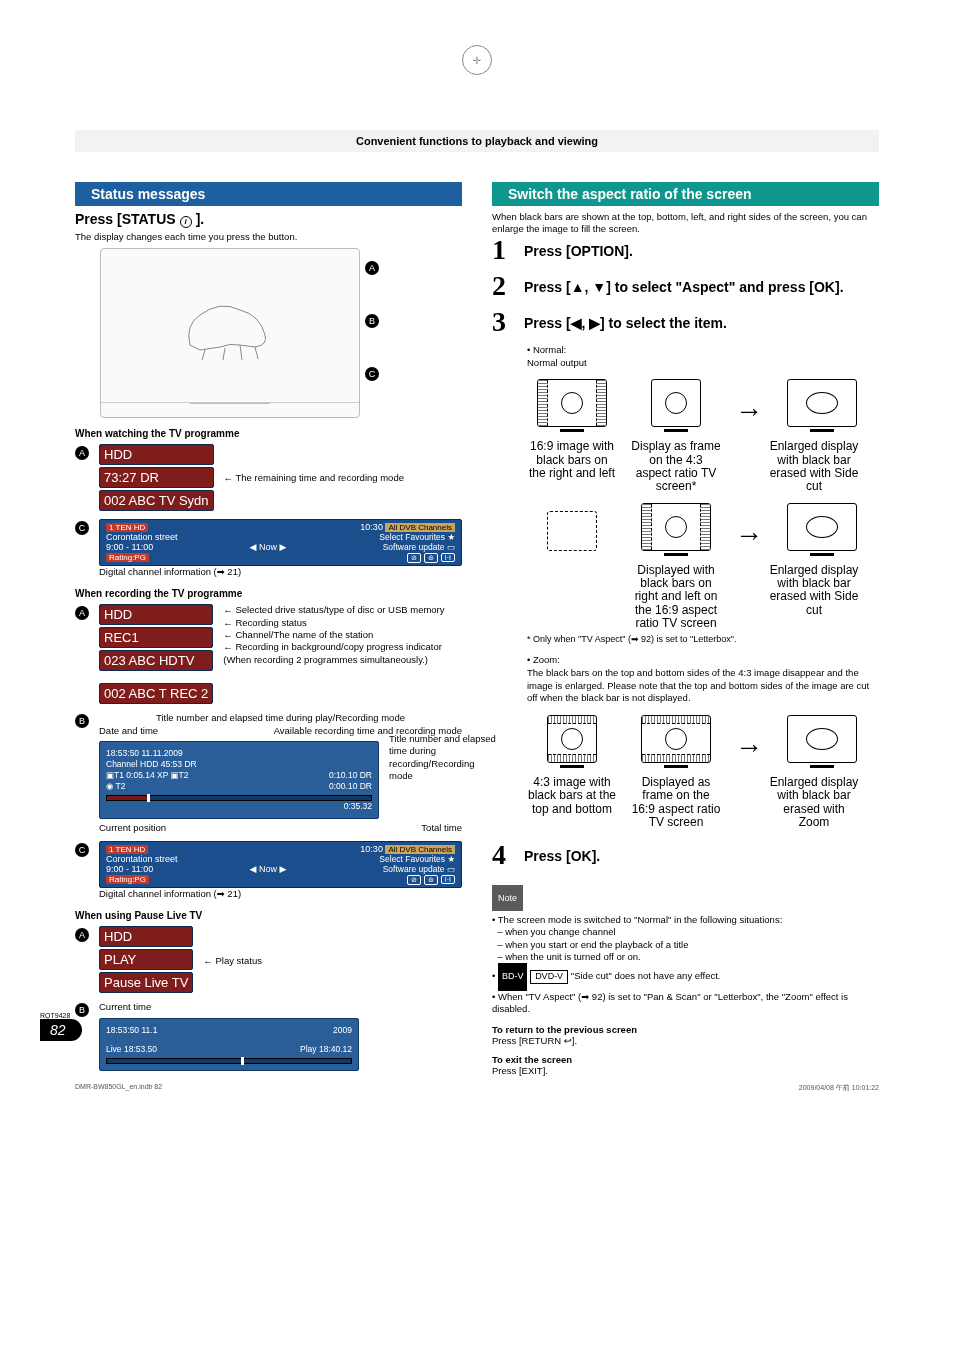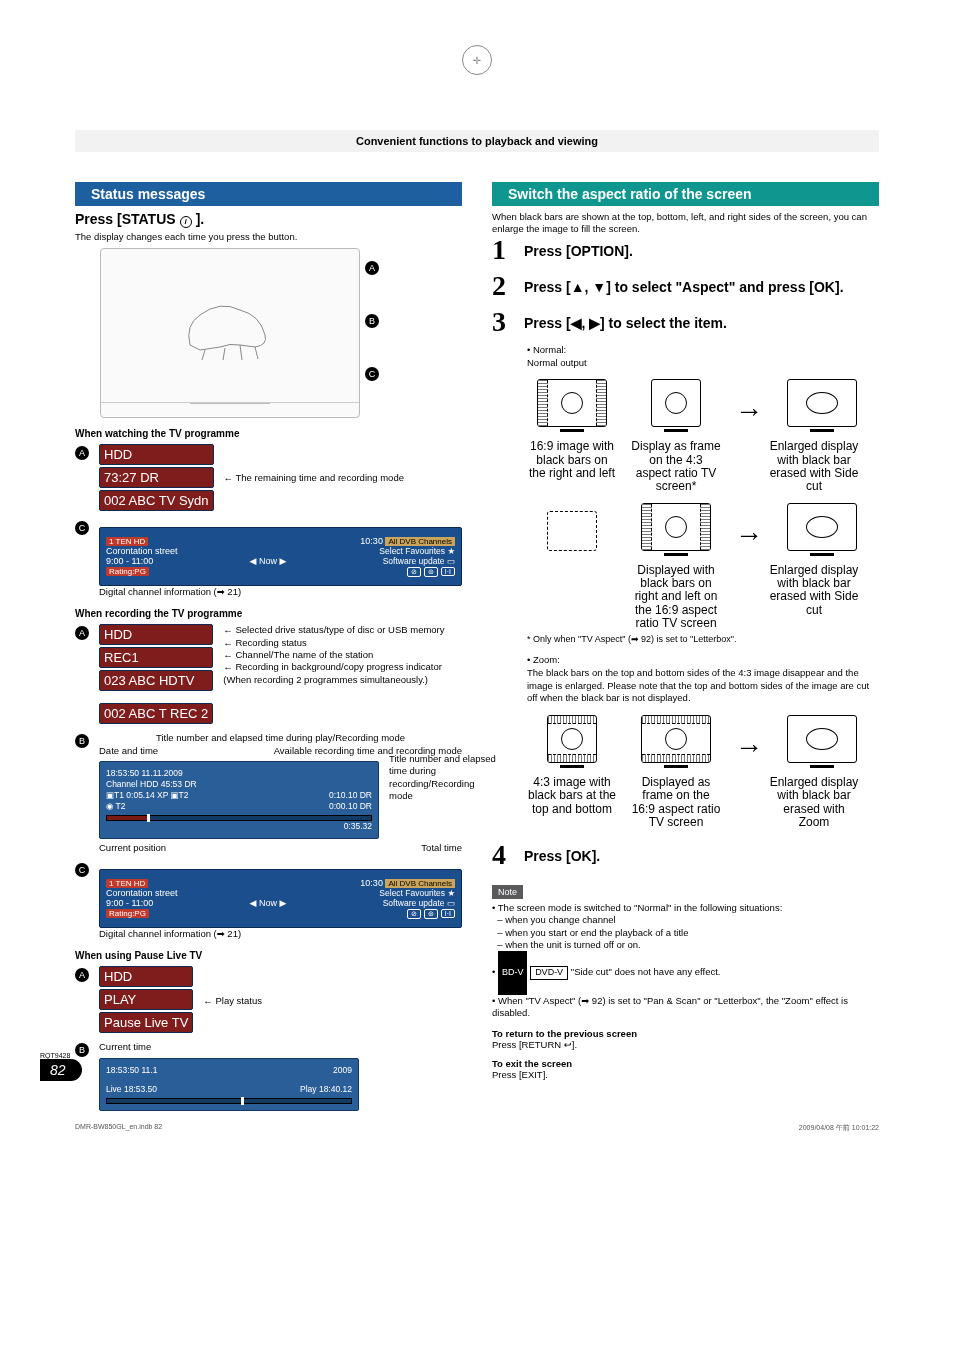--- a/index.html
+++ b/index.html
@@ -76,30 +76,30 @@
     font-weight: bold;
     padding-top: 6px;
     line-height: 1.3;
   }
   .bullet-section { font-size: 9.5px; line-height: 1.35; margin-left: 35px; }
   .bullet-title { font-weight: normal; }
   .note-badge {
     background: #5a5a5c;
     color: #fff;
     font-size: 9px;
-    padding: 2px 6px;
+    padding: 8px 6px;
     display: inline-block;
     margin-top: 8px;
     margin-bottom: 3px;
   }
   .black-badge {
     background: #000;
     color: #fff;
     font-size: 9px;
-    padding: 16px 4px;
+    padding: 8px 4px;
     display: inline-block;
   }
   .white-badge {
     background: #fff;
     color: #000;
     border: 1px solid #000;
     font-size: 9px;
     padding: 0 4px;
     display: inline-block;
   }
@@ -122,23 +122,22 @@
     align-items: center; justify-content: center;
     flex-shrink: 0;
     margin-top: 2px;
   }
   .blue-box {
     background: #1b4e8c;
     color: #fff;
     font-size: 9px;
     border: 1px solid #0b2a52;
     border-radius: 2px;
-    padding: 8px 6px;
+    padding: 2px 6px;
     display: inline-block;
-    margin-top: 8px;
   }
   .blue-box.wide { width: 100%; }
   .blue-mini {
     background: #7f1d1d;
     color: #fff;
     font-size: 13px;
     border: 1px solid #0b2a52;
     border-radius: 2px;
     padding: 2px 4px;
     margin-bottom: 2px;

